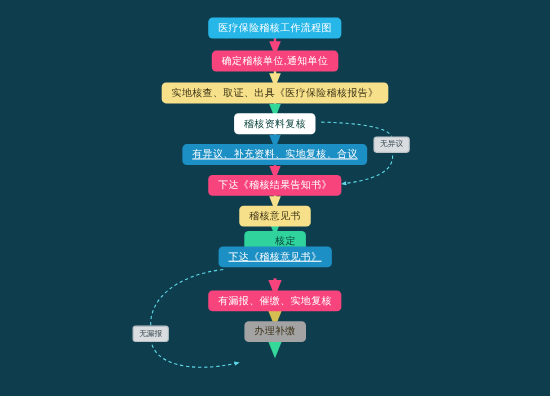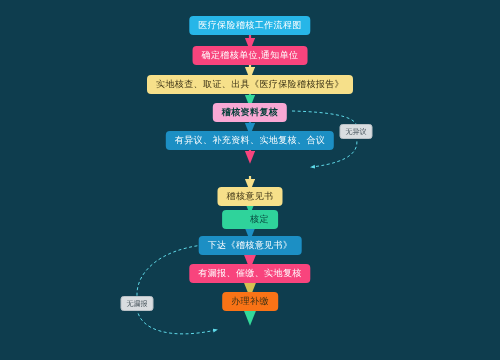--- a/index.html
+++ b/index.html
@@ -39,24 +39,24 @@
     white-space: nowrap;
     display: flex;
     align-items: center;
     justify-content: center;
     padding: 5px 9px;
     text-align: center;
   }
   .n-title   { background: #27b6e8; }
   .n-pink    { background: #f8447d; text-align: center; }
   .n-yellow  { background: #f6e08a; color: #3a3115; text-align: center; }
-  .n-green   { background: #f9a8d4; color: #06403a; font-weight: bold; }
-  .n-blue    { background: #1c8fc4; }
+  .n-green   { background: #ffffff; color: #06403a; }
+  .n-blue    { background: #1c8fc4; text-decoration: underline; }
   .n-teal    { background: #2fd39b; color: #06403a; }
-  .n-cream   { background: #f97316; color: #3a3115; }
+  .n-cream   { background: #a3a3a3; color: #3a3115; }
 
   .tag {
     position: absolute;
     transform: translateX(-50%);
     background: #d9dde0;
     color: #3c4a52;
     font-size: 7px;
     line-height: 1;
     border-radius: 3px;
     padding: 3px 5px;
@@ -111,22 +111,23 @@
 
     <path d="M 203 245 C 160 250 136 272 137 296" fill="none" stroke="#5fd9e8" stroke-width="1" stroke-dasharray="3 2.5"></path>
     <path d="M 137 308 C 139 330 170 340 216 330" fill="none" stroke="#5fd9e8" stroke-width="1" stroke-dasharray="3 2.5" marker-end="url(#ah-cyan)"></path>
   </svg>
 
   <div class="node n-title" style="left:250px; top:16px;">医疗保险稽核工作流程图</div>
   <div class="node n-pink" style="left:250px; top:46px;">确定稽核单位,通知单位</div>
   <div class="node n-yellow" style="left:250px; top:75px;">实地核查、取证、出具《医疗保险稽核报告》</div>
   <div class="node n-green" style="left:250px; top:103px;">稽核资料复核</div>
   <div class="node n-blue" style="left:250px; top:131px;">有异议、补充资料、实地复核、合议</div>
+  <div class="node n-pink" style="left:250px; top:159px;">下达《稽核结果告知书》</div>
   <div class="node n-yellow" style="left:250px; top:187px;">稽核意见书</div>
   <div class="node n-teal" style="left:250px; top:210px;padding-left:28px;">核定</div>
-  <div class="node n-blue" style="left:250px; top:236px;text-align:right;">下达《稽核意见书》</div>
+  <div class="node n-blue" style="left:250px; top:224px;text-align:right;">下达《稽核意见书》</div>
   <div class="node n-pink" style="left:250px; top:264px;">有漏报、催缴、实地复核</div>
   <div class="node n-cream" style="left:250px; top:292px;">办理补缴</div>
 
   <div class="tag" style="left:356px; top:124px;">无异议</div>
   <div class="tag" style="left:137px; top:296px;">无漏报</div>
 
 </div>
 
 </body></html>

